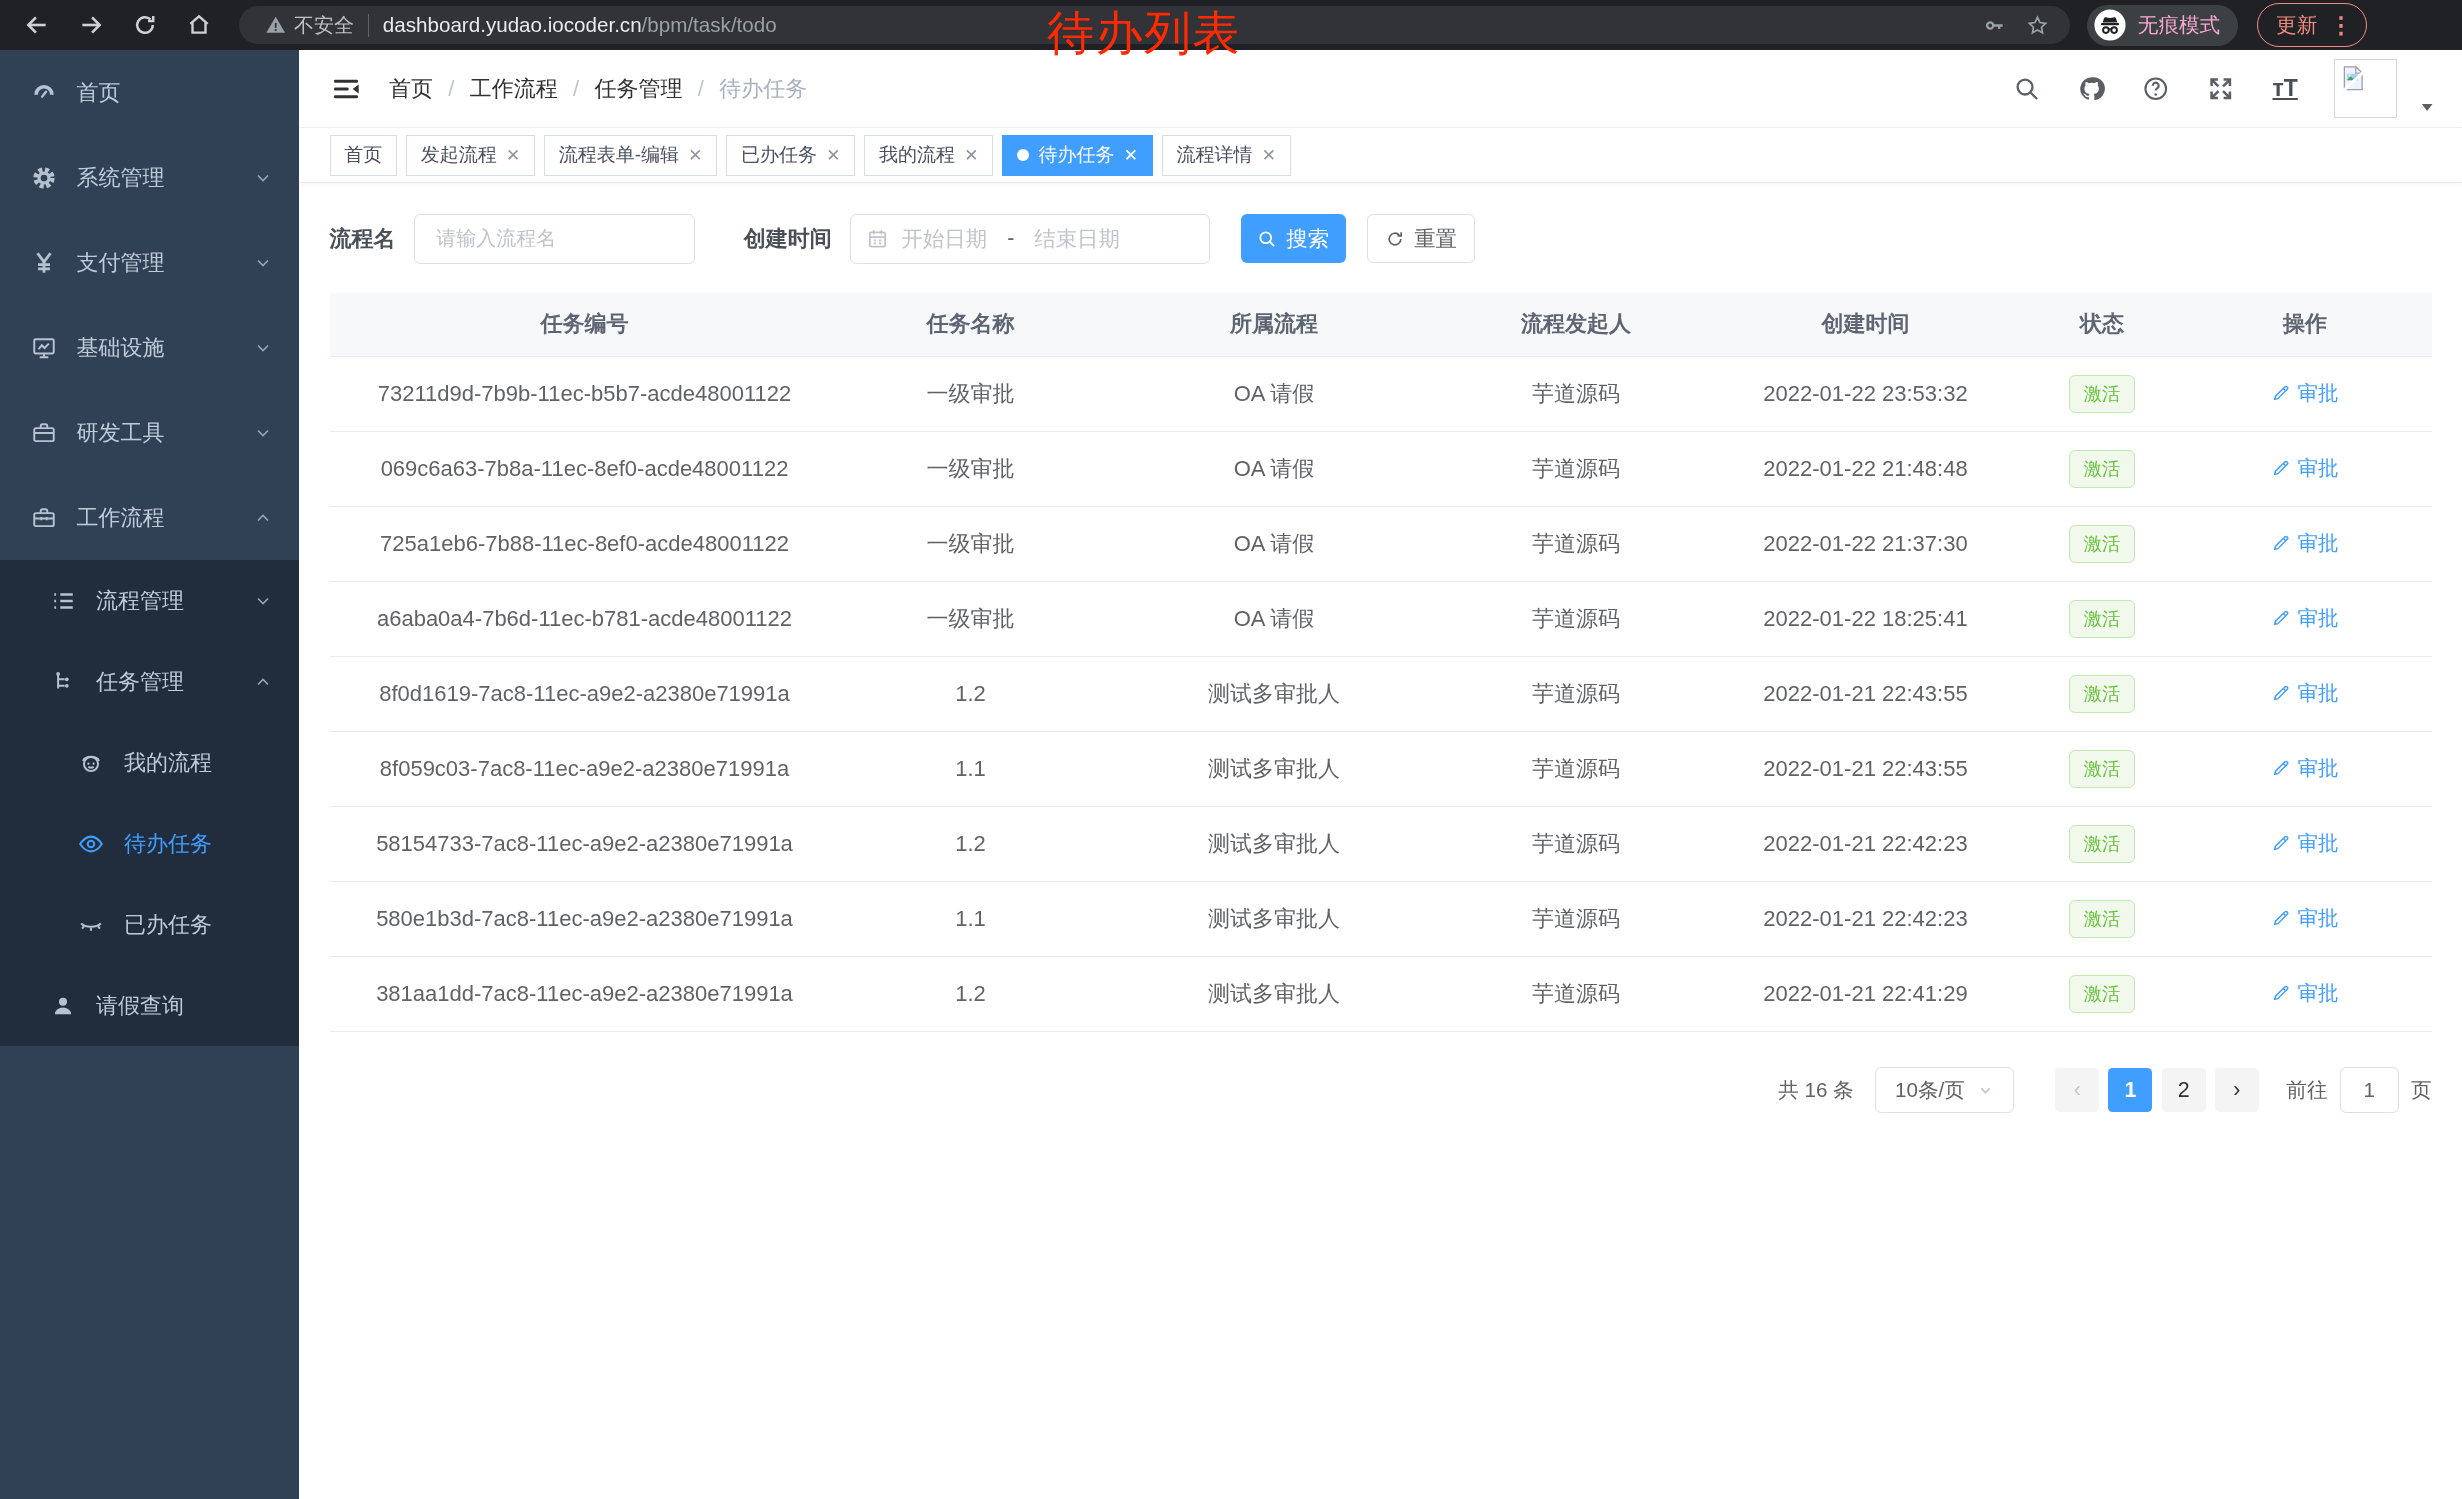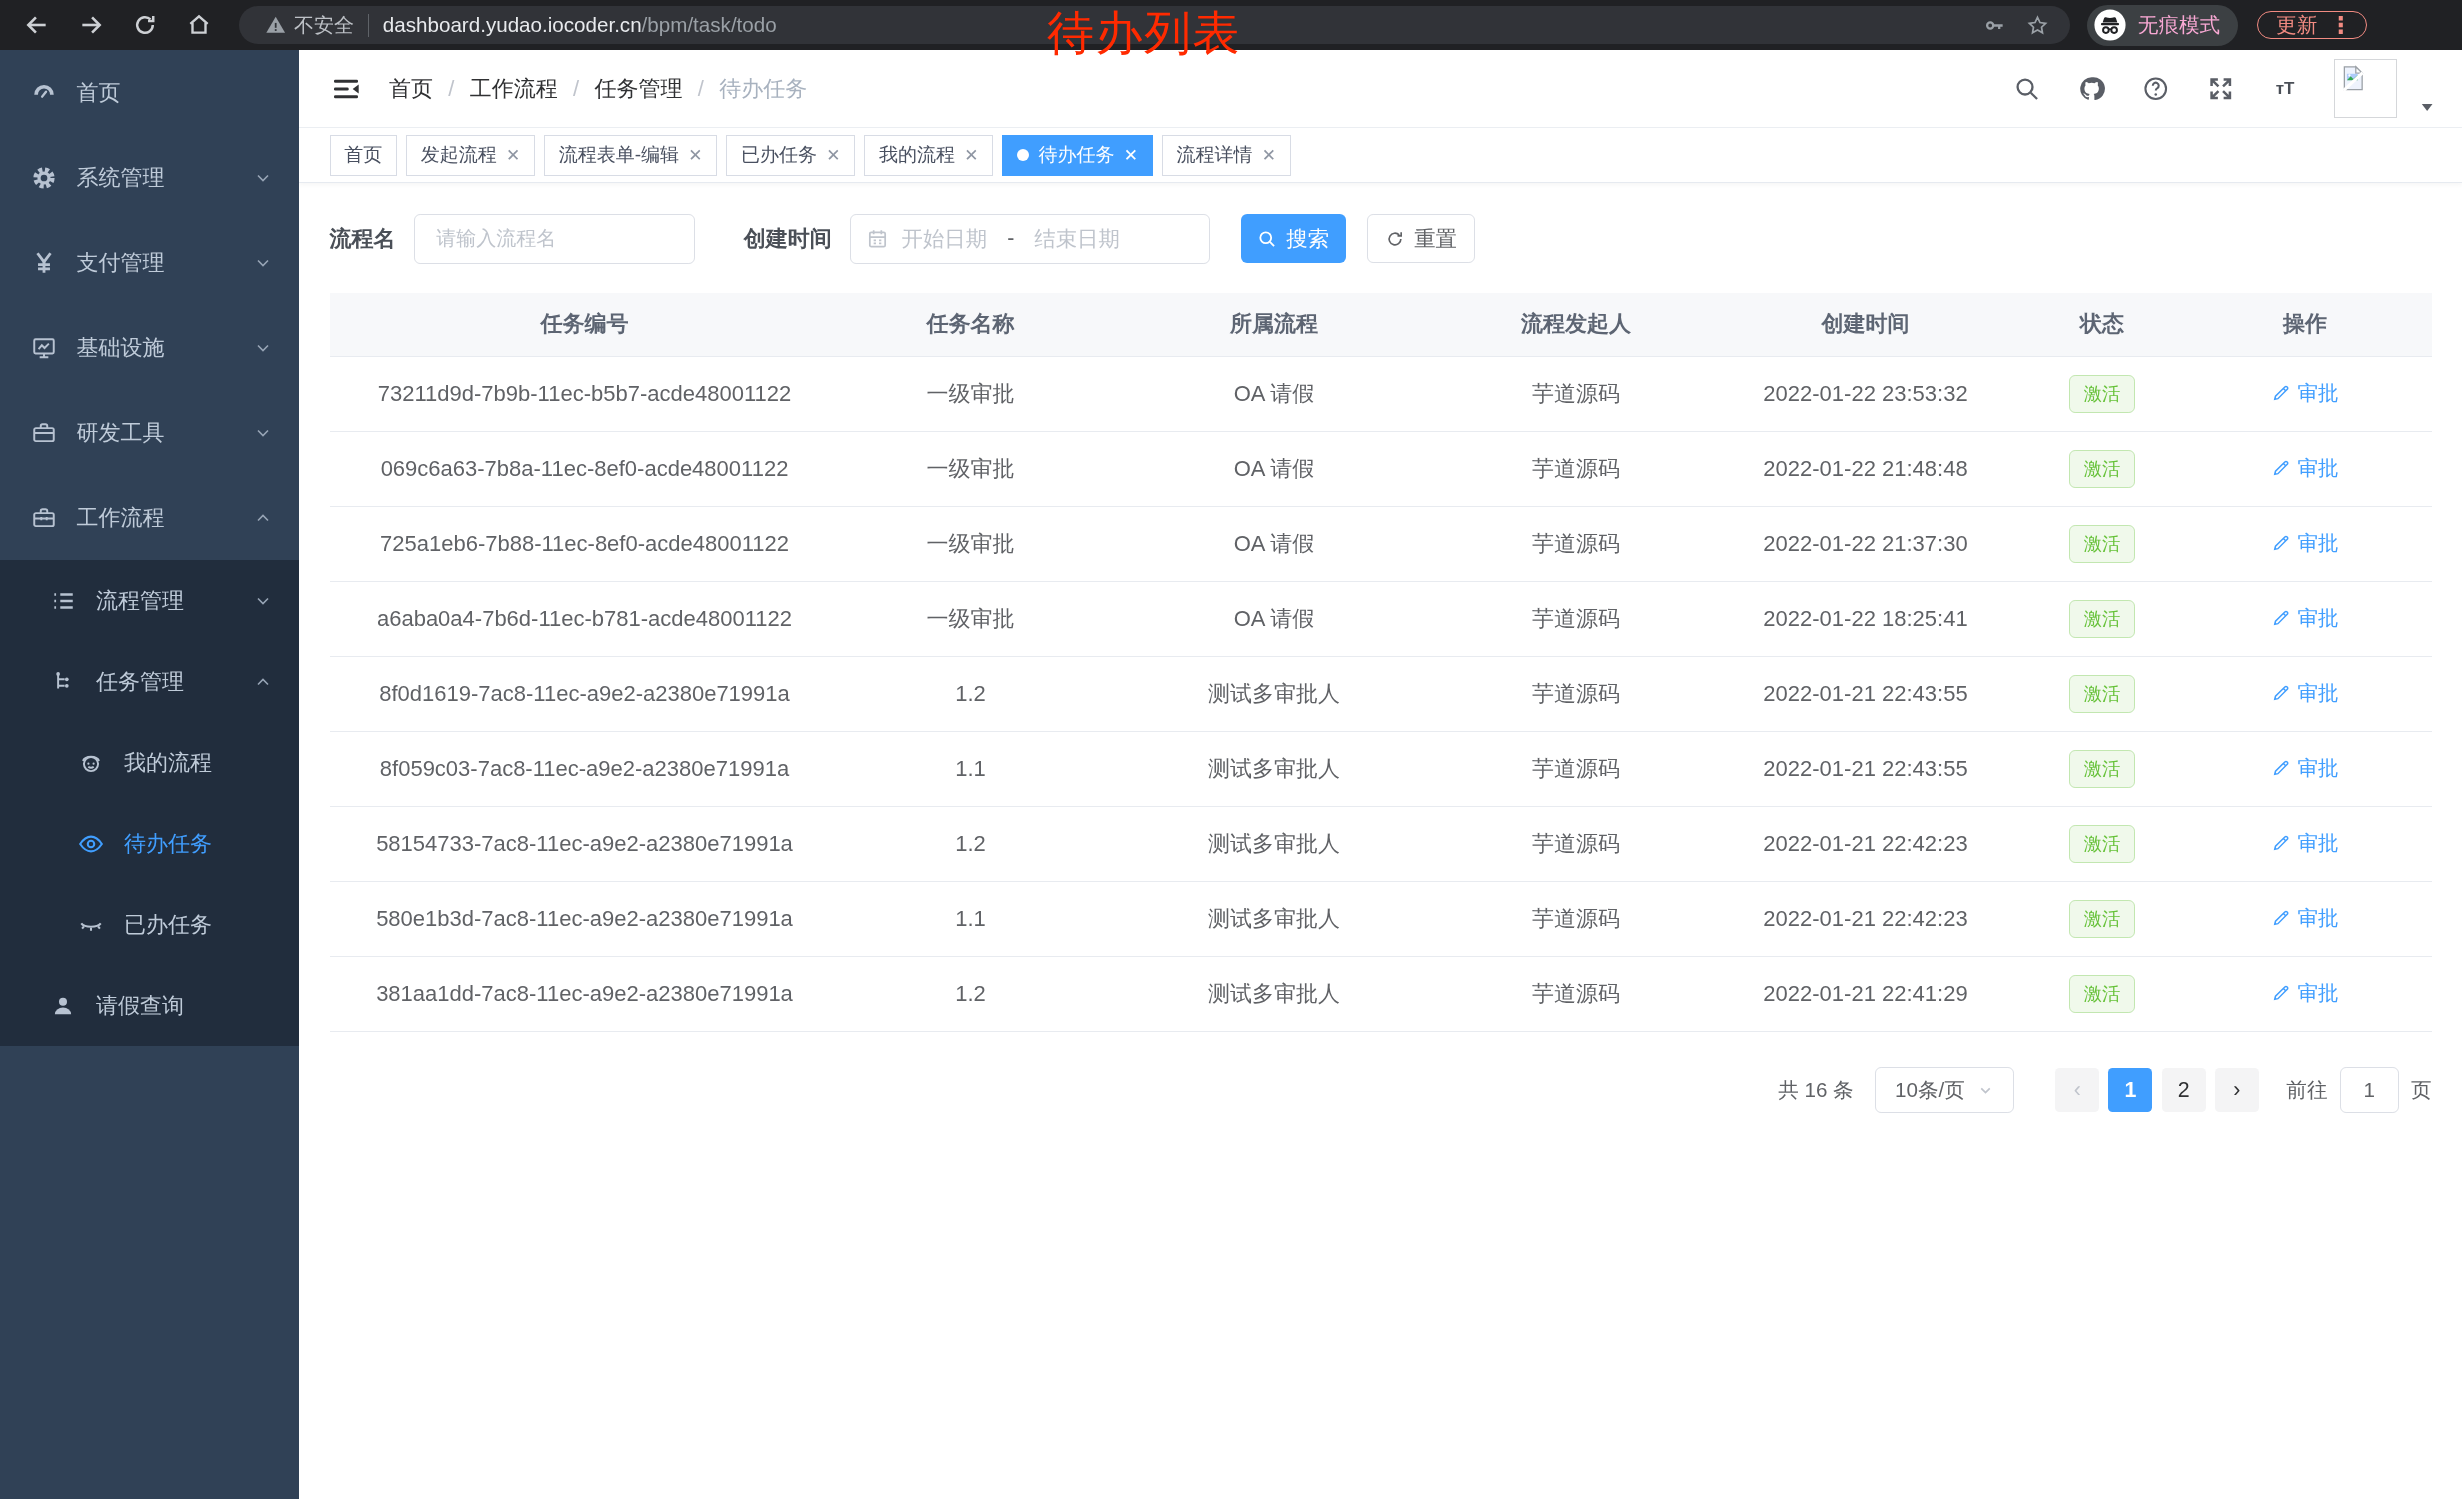--- a/index.html
+++ b/index.html
@@ -16,21 +16,21 @@
   .omni-sec { font-size:20px; color:#bdc1c6; }
   .omni-div { width:1.5px; height:23px; background:#5f6368; margin:0 13.7px; }
   .omni-url { font-size:20.6px; color:#e8eaed; white-space:nowrap; }
   .omni-url .path { color:#9aa0a6; }
   .omni-spacer { flex:1; }
   .omni-right { display:flex; align-items:center; gap:20px; margin-right:6.1px; color:#9aa0a6; }
   .omni-right svg { width:23px; height:23px; }
   .incog { display:flex; align-items:center; gap:10.7px; background:#3c4043; border-radius:23px; height:41px; padding:0 18.3px 0 6.1px; margin-left:17px; }
   .incog svg { width:34px; height:34px; }
   .incog-label { color:#f9a8d4; font-size:20.6px; }
-  .update-pill { display:flex; align-items:center; gap:12.2px; border:1.5px solid #f28b82; border-radius:23px; height:28px; padding:0 13.7px 0 18.3px; margin:0 15.3px 0 18.3px; color:#f28b82; cursor:pointer; }
+  .update-pill { display:flex; align-items:center; gap:12.2px; border:1.5px solid #f28b82; border-radius:23px; height:44px; padding:0 13.7px 0 18.3px; margin:0 15.3px 0 18.3px; color:#f28b82; cursor:pointer;font-family:Liberation Serif, serif; }
   .update-label { font-size:20.6px; }
   .kebab { font-size:23px; line-height:1; letter-spacing:0; color:#f28b82; font-weight:bold; }
 
   
   .annotation { position:absolute; left:1047px; top:1.5px; z-index:60; font-size:47px; font-weight:500; color:var(--annot,#ff2a00); letter-spacing:1.5px; pointer-events:none; }
 
   
   .sidebar { position:absolute; left:0; top:50px; width:299px; height:1449px; background:var(--sidebar-bg,#304156); z-index:4; }
   .logo-row { height:85px; display:flex; align-items:center; padding-left:46px; gap:20px; }
   .logo-box { width:58px; height:43px; border-radius:4.6px; overflow:hidden; background:#5d4037; display:flex; align-items:center; justify-content:center; }
@@ -54,21 +54,21 @@
   .app-header { height:78px; display:flex; align-items:center; border-bottom:1.5px solid #eceff3; padding:0 26px 0 30.5px; }
   .collapse-btn { width:32px; height:32px; color:#303133; cursor:pointer; }
   .collapse-btn svg { width:32px; height:32px; }
   .breadcrumb { display:flex; align-items:center; margin-left:27.5px; font-size:22px; color:#303133; gap:0; }
   .crumb { cursor:pointer; }
   .crumb-sep { color:#c0c4cc; margin:0 15.3px; }
   .crumb.last { color:#a8b2bf; cursor:default; }
   .header-right { margin-left:auto; display:flex; align-items:center; gap:34px; color:#5a5e66; }
   .header-right .hico { width:30.5px; height:30.5px; display:flex; align-items:center; justify-content:center; cursor:pointer; }
   .header-right .hico svg { width:27.5px; height:27.5px; }
-  .tT { font-size:17px; font-weight:bold; color:#4a4f57; }
+  .tT { font-size:23px; font-weight:bold; color:#4a4f57;text-decoration:underline; }
   .avatar-box { width:63px; height:59px; border:1.5px solid #d5d7da; background:#fff; display:flex; align-items:flex-start; padding:3.1px; cursor:pointer; }
   .avatar-box svg { width:30.5px; height:30.5px; }
   .avatar-caret { width:18.3px; height:18.3px; color:#5a5e66; margin-left:-13.7px; margin-top:38px; }
   .avatar-caret svg { width:18.3px; height:18.3px; }
 
   
   .tabbar { height:55px; display:flex; align-items:center; gap:9.2px; padding:0 30.5px; border-bottom:1.5px solid #e6eaf0; box-shadow:0 1.5px 4.6px rgba(0,0,0,.04); }
   .tab { height:41px; display:flex; align-items:center; border:1.5px solid #d8dce5; background:#fff; color:#495060; font-size:19px; padding:0 13.7px; cursor:pointer; white-space:nowrap; }
   .tab .dot { width:12.2px; height:12.2px; border-radius:50%; background:#fff; margin-right:9.2px; display:none; }
   .tab .x { margin-left:9.2px; font-size:17px; color:#8f96a3; }

